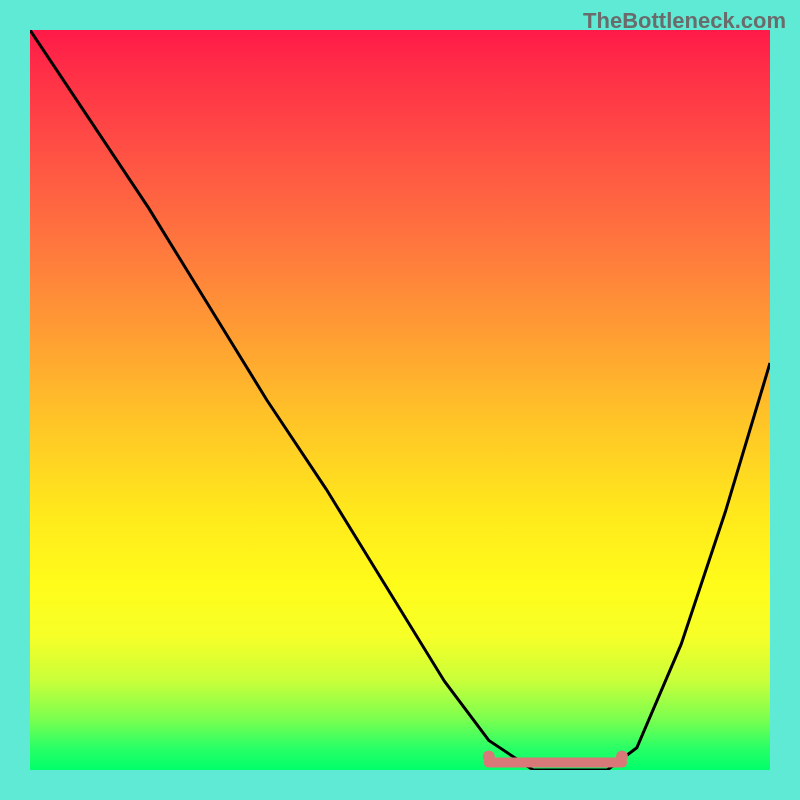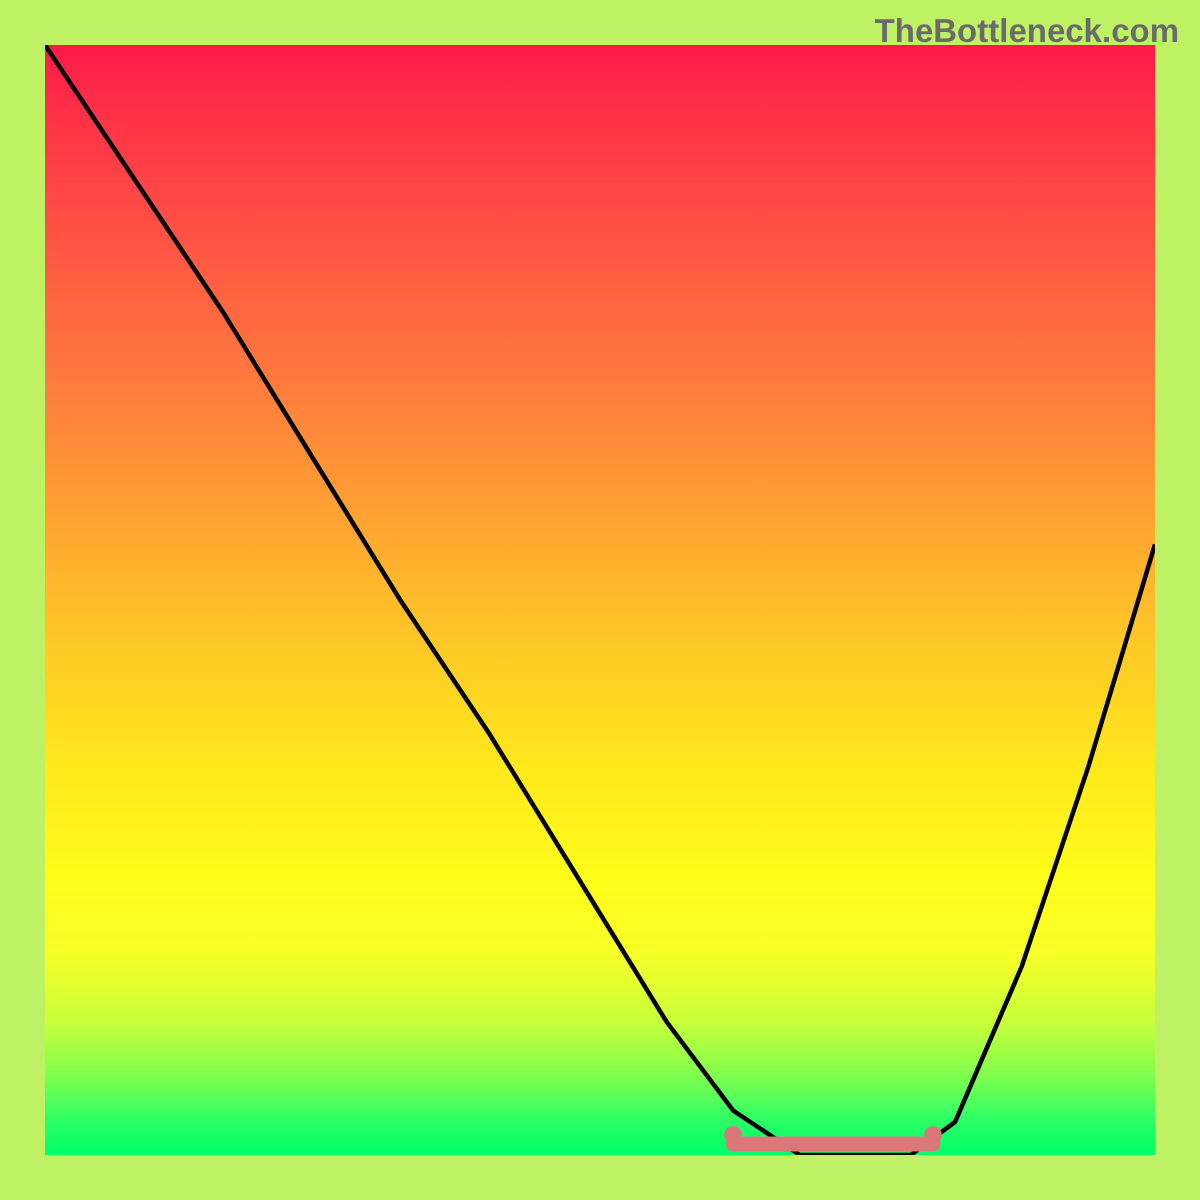--- a/index.html
+++ b/index.html
@@ -1,17 +1,17 @@
 <!DOCTYPE html>
 <html><head>
 <meta charset="utf-8">
 <style>
   * { margin: 0; padding: 0; box-sizing: border-box; }
   body { width: 800px; height: 800px; overflow: hidden; font-family: Arial, sans-serif; }
-  .chart-container { width: 800px; height: 800px; position: relative; background: #bef264; padding-left: 24px; }
+  .chart-container { width: 800px; height: 800px; position: relative; background: #5eead4; padding-left: 24px; }
   .watermark {
     position: absolute;
     top: 8px;
     right: 14px;
     color: #6b6b6b;
     font-size: 22px;
     font-weight: bold;
     z-index: 10;
   }
   .plot-area {

